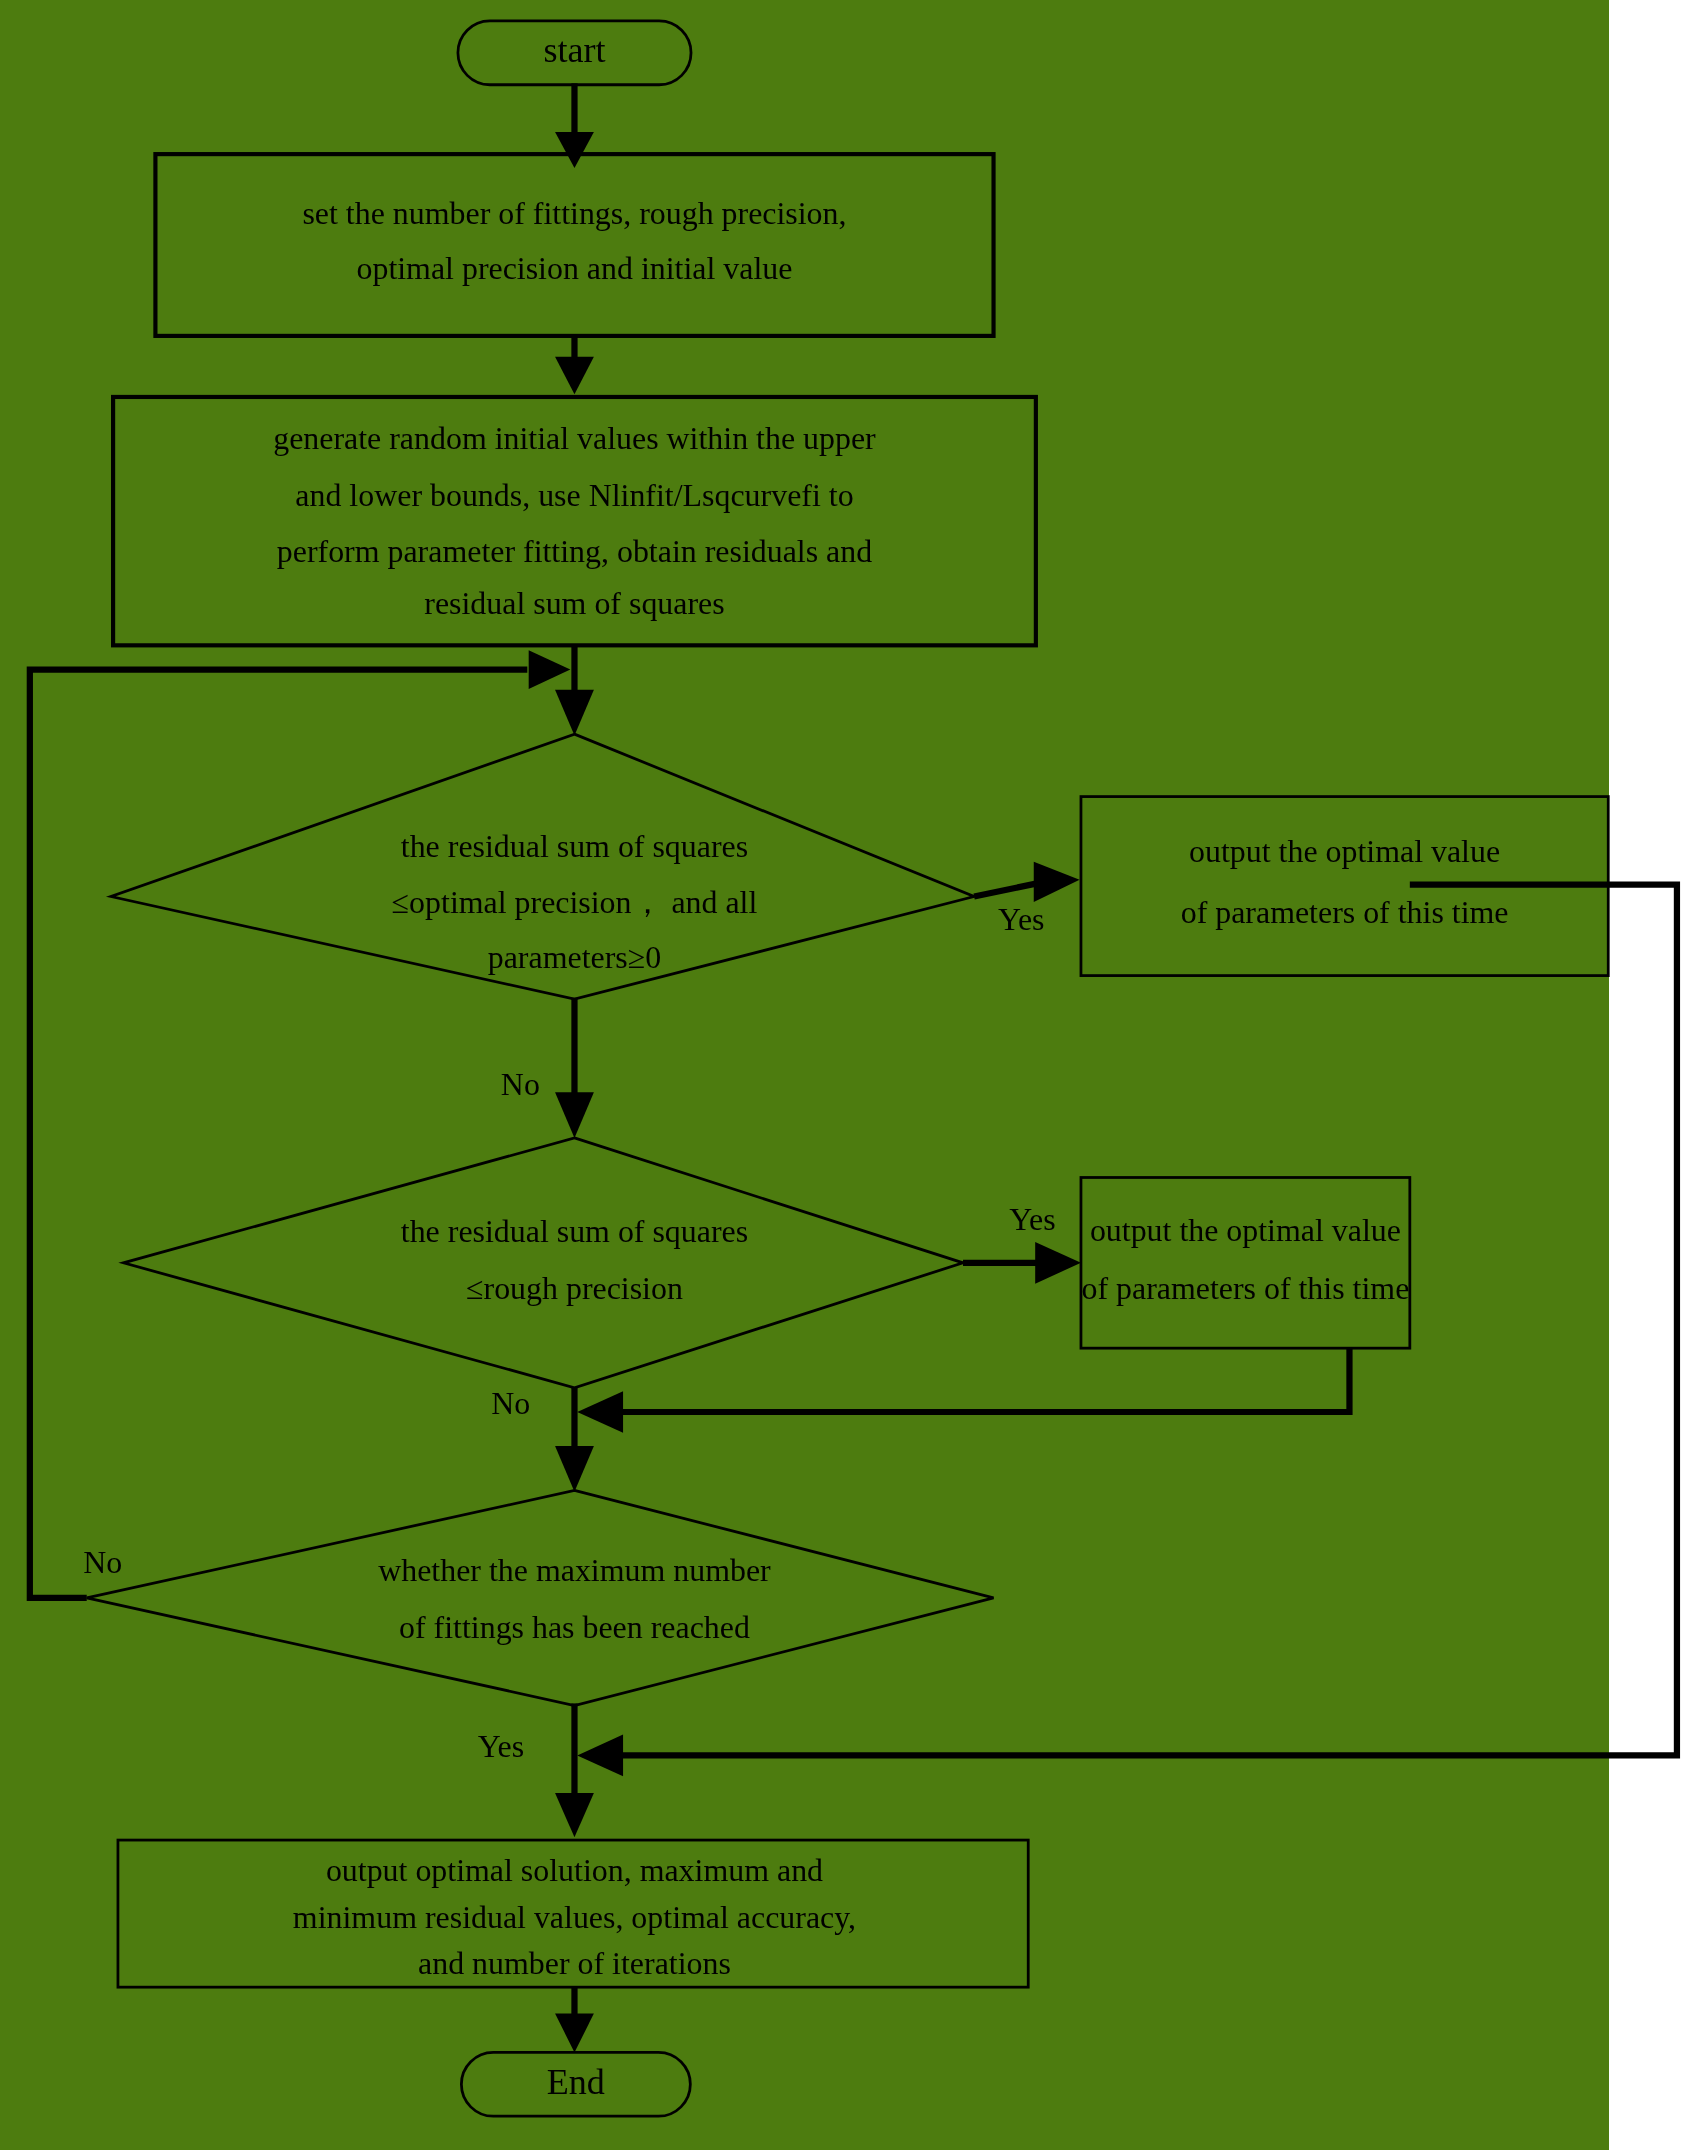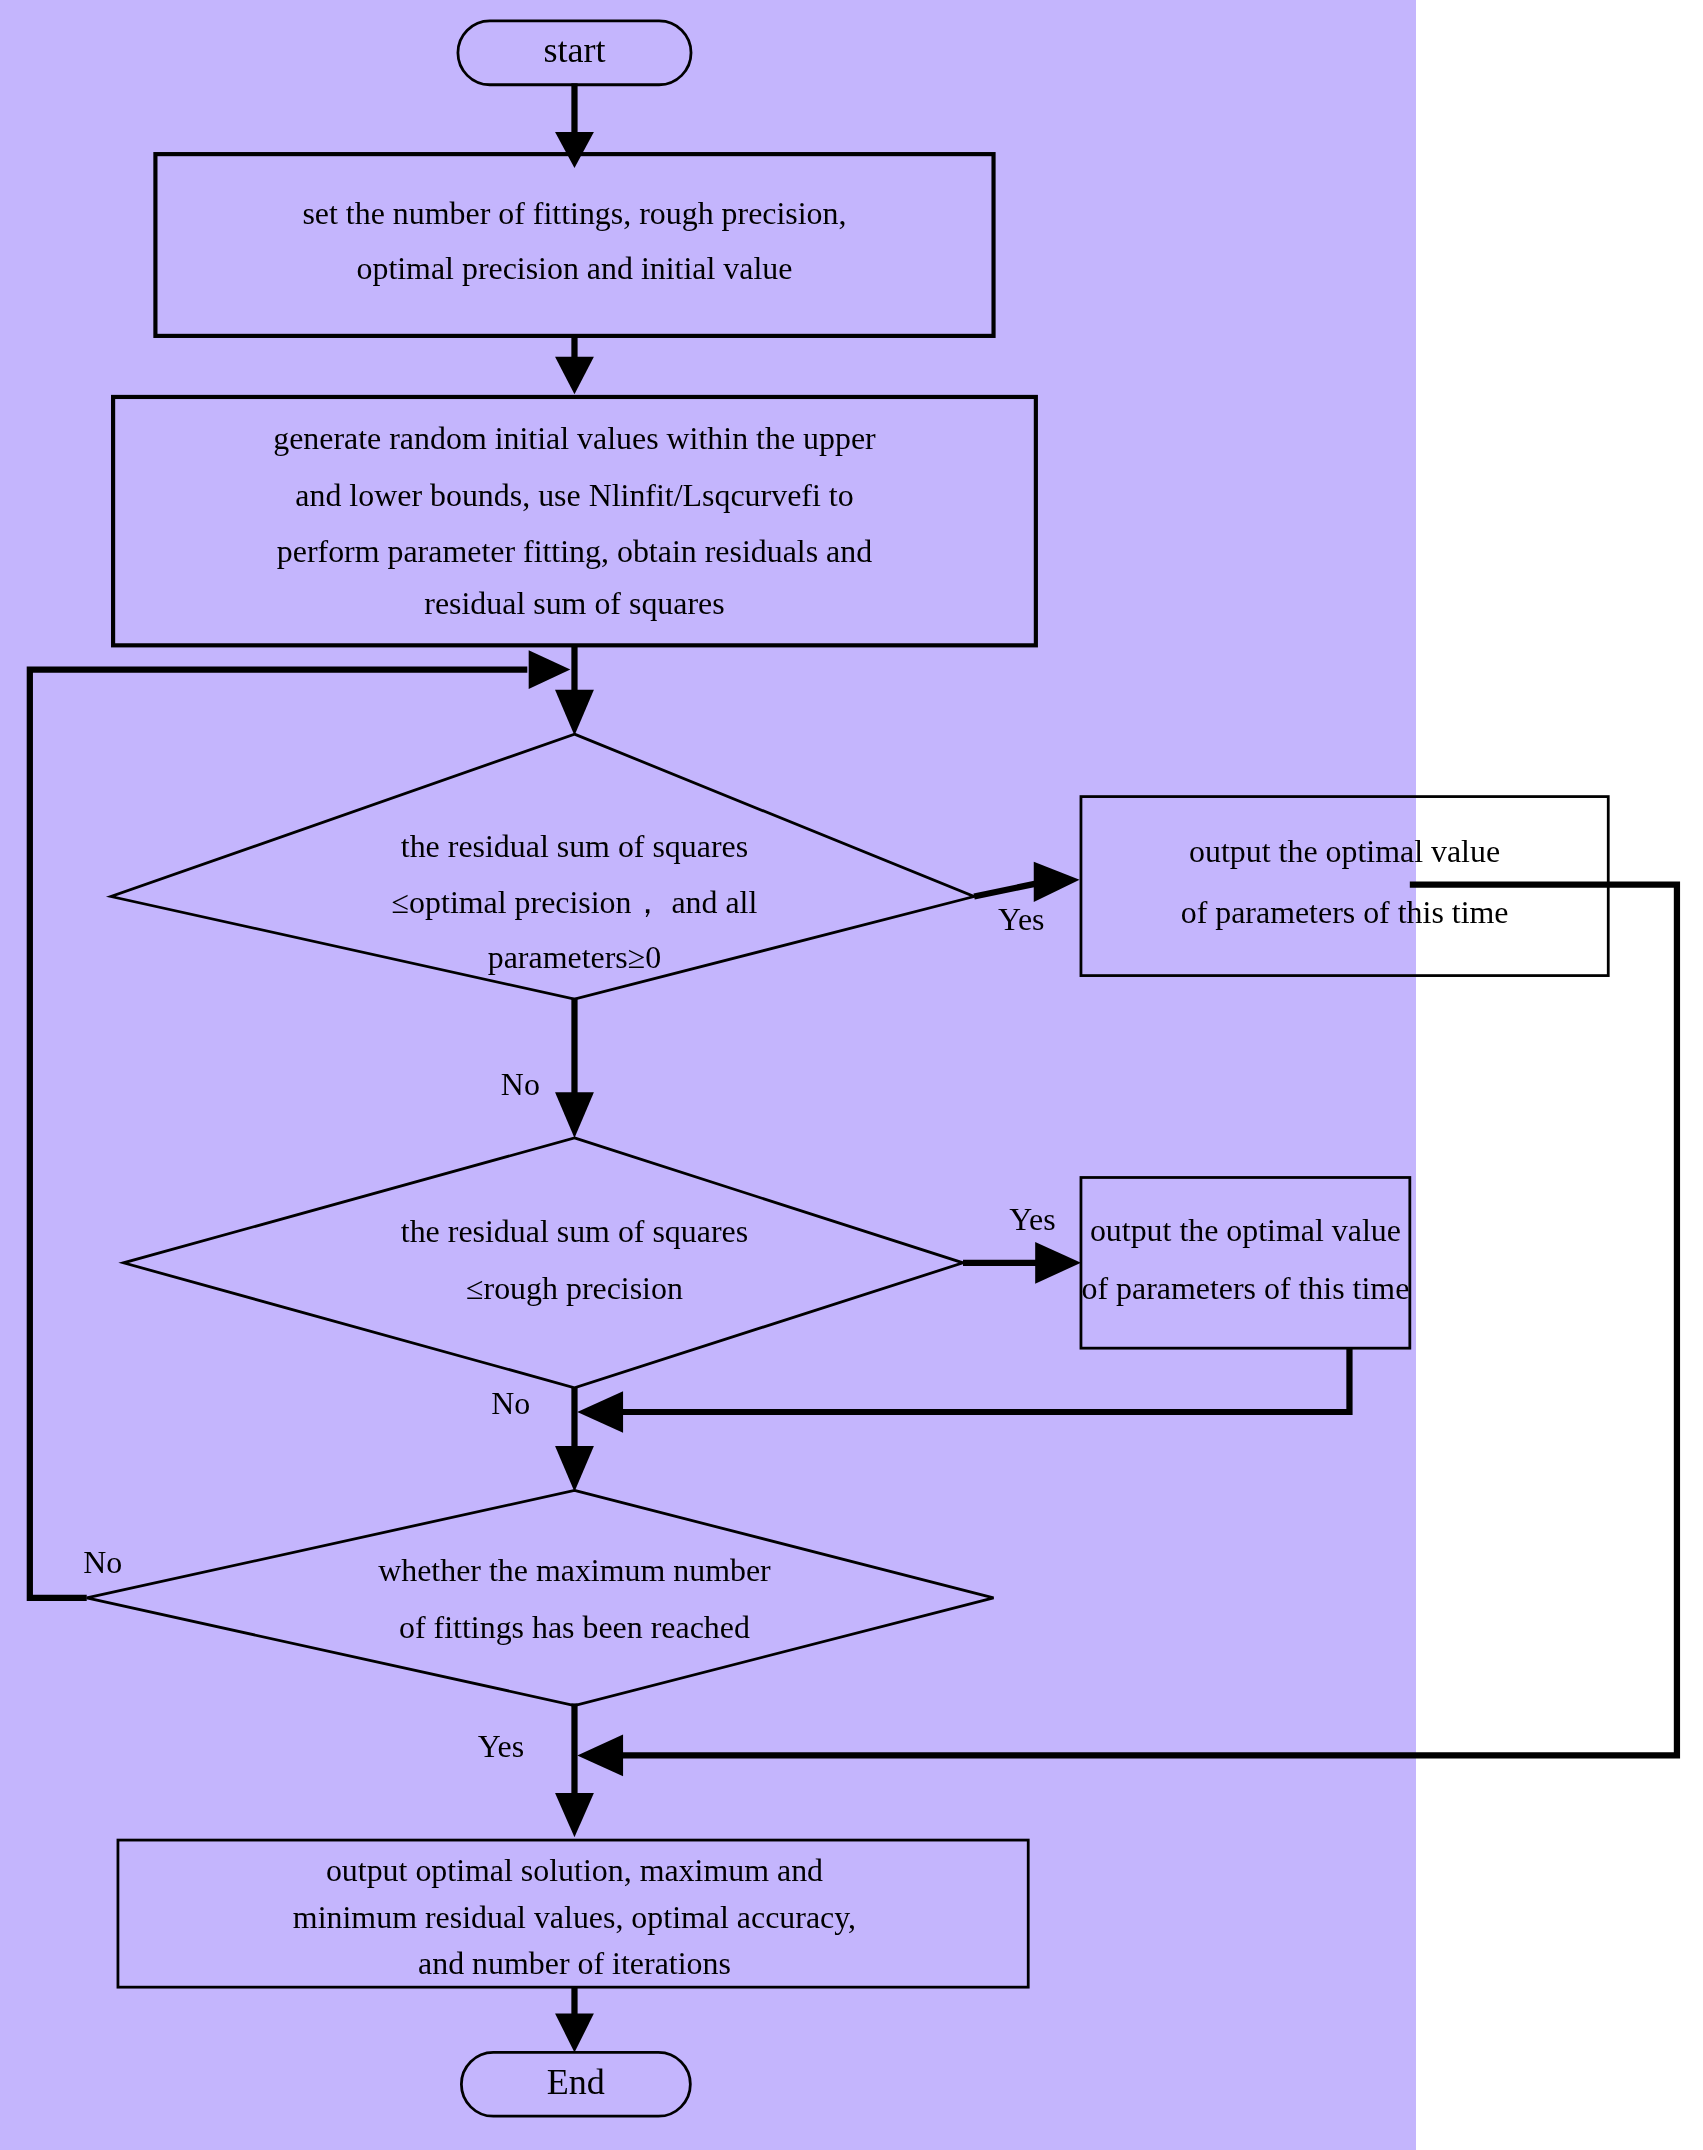--- a/index.html
+++ b/index.html
@@ -2,23 +2,23 @@
 <html style="font-size:11px"><head>
 <meta charset="utf-8">
 <style>
   html, body {
     margin: 0;
     padding: 0;
     background: #ffffff;
   }
   #flowchart-root {
     position: relative;
-    width: 1416px;
+    width: 1609px;
     height: 2151px;
-    background: #c4b5fd;
+    background: #4d7c0f;
     font-family: "Liberation Serif", "DejaVu Serif", serif;
   }
   svg.fc {
     position: absolute;
     top: 0; left: 0;
     width: 1704px;
     height: 2151px;
     display: block;
   }
   .shape-fill { fill: #ffffff; }

